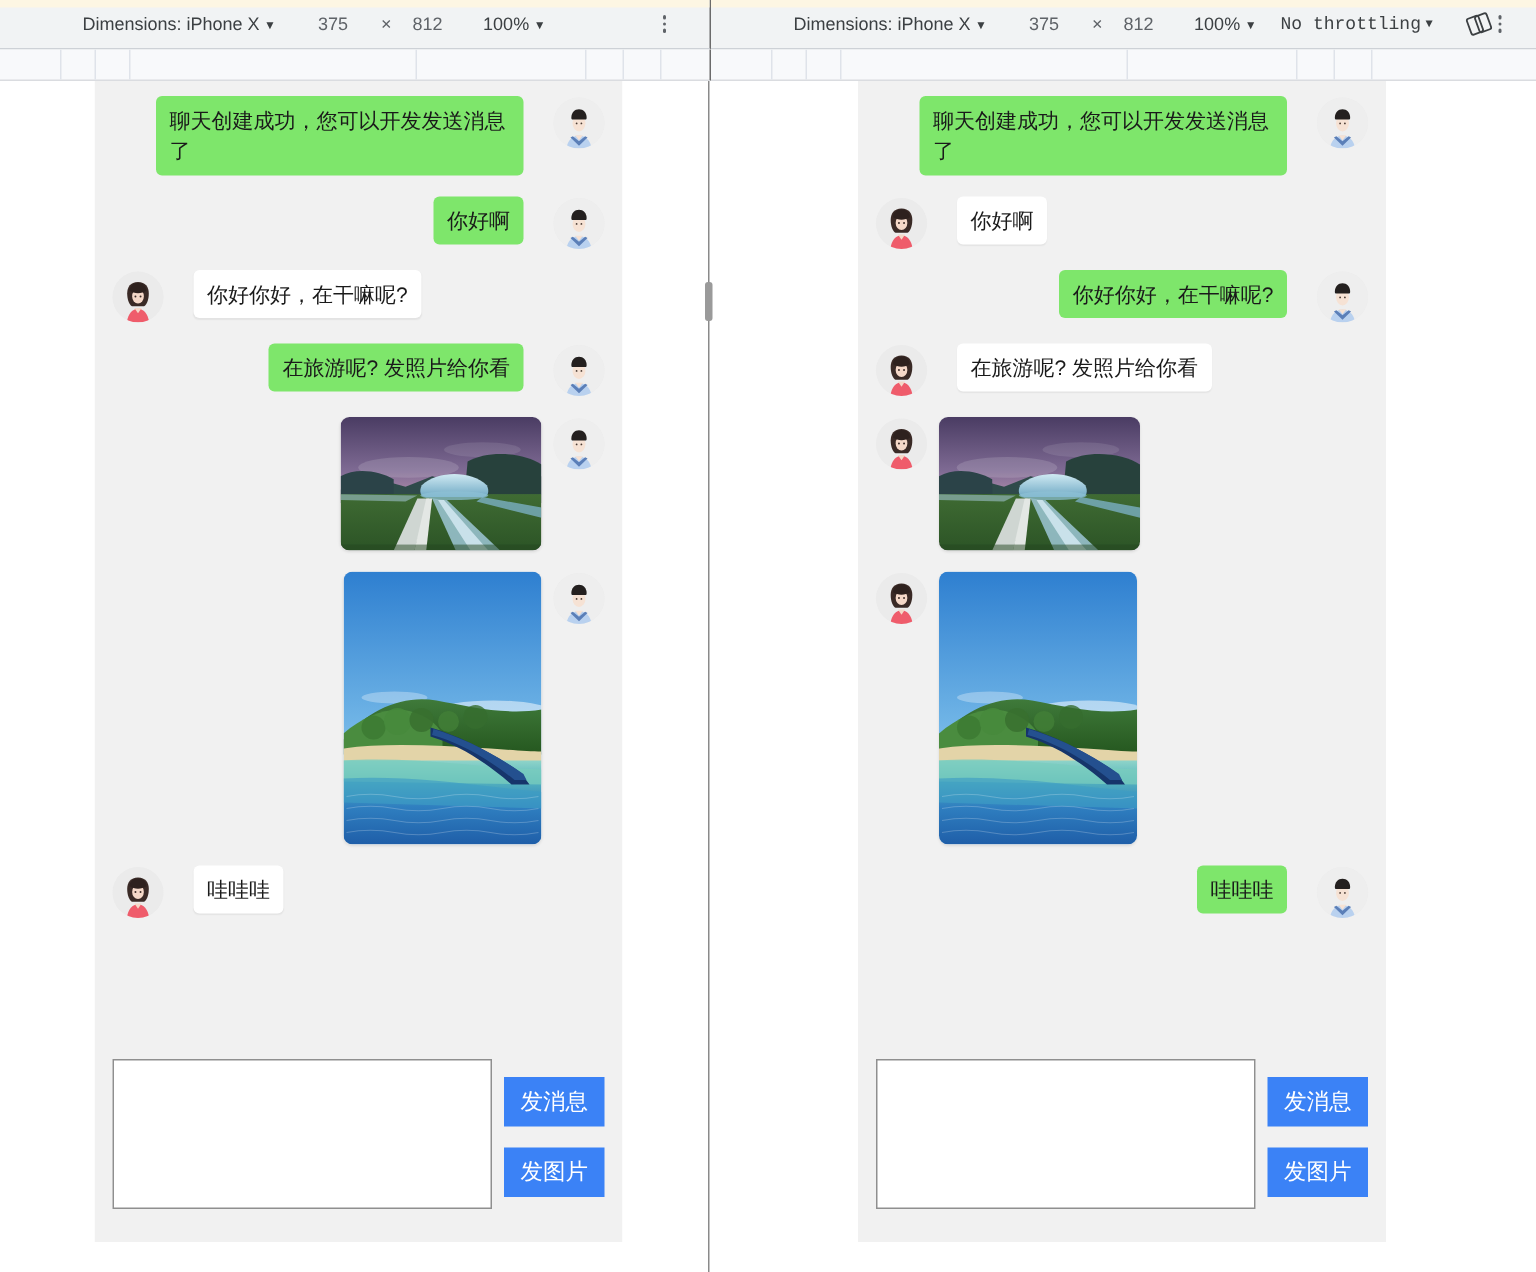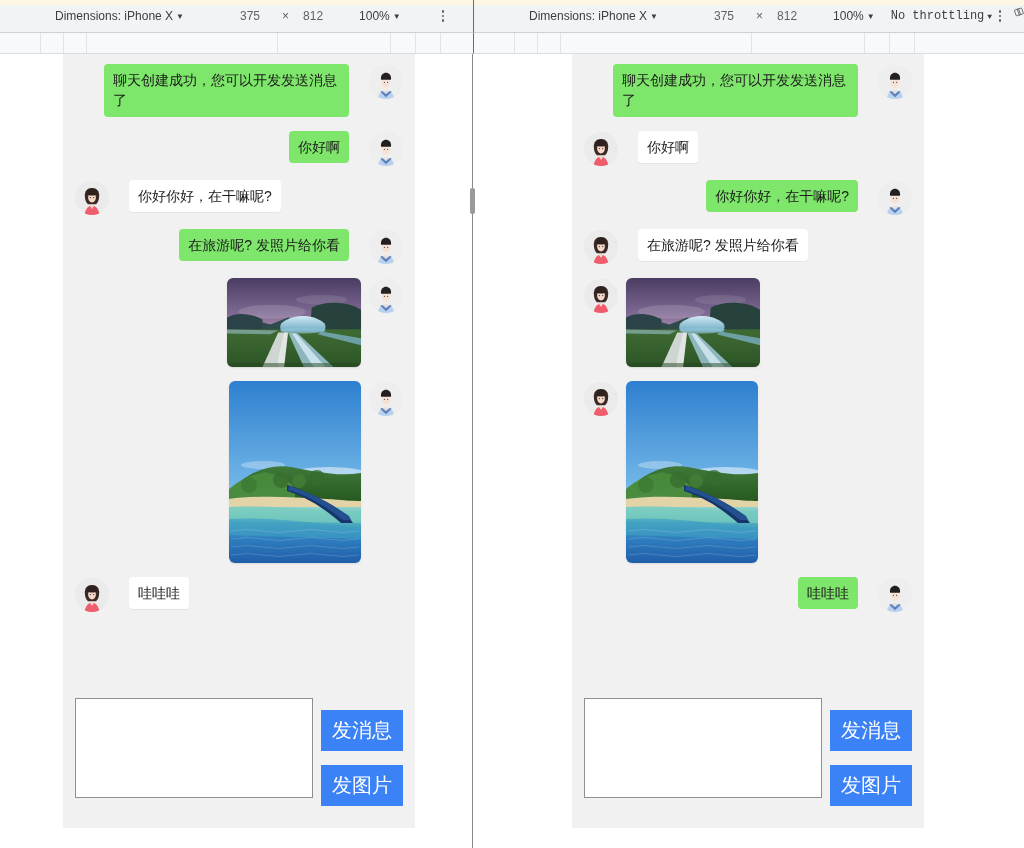--- a/index.html
+++ b/index.html
@@ -30,24 +30,24 @@
   .toolbar .cream {
     position: absolute; left: 0; top: 0; right: 0; height: 5px;
     background: #fdf6e3;
   }
   .tb-item {
     white-space: nowrap; color: #3c4043;
     display: inline-flex; align-items: center; gap: 3px;
   }
   .caret { font-size: 8px; line-height: 1; position: relative; top: 1px; }
   .tb-dims   { margin-left: 55px; }
-  .tb-w      { margin-left: 56px; color: #5f6368; text-align: center; }
+  .tb-w      { margin-left: 28px; color: #5f6368; text-align: center; }
   .tb-x      { margin-left: 22px; color: #5f6368; }
   .tb-h      { margin-left: 14px; color: #5f6368; }
-  .tb-zoom   { margin-left: 36px; }
+  .tb-zoom   { margin-left: 27px; }
   .tb-thr    { margin-left: 16px; font-family: Liberation Mono, monospace; }
   .tb-rotate { margin-left: 22px; width: 18px; height: 18px; }
   .tb-rotate svg { display: block; }
   .kebab {
     position: absolute; width: 16px; height: 18px;
     display: flex; flex-direction: column; align-items: center;
     justify-content: center; gap: 2px;
   }
   .kebab i { width: 2.5px; height: 2.5px; border-radius: 50%; background: #5f6368; display:block; }
   .toolbar.left  .kebab { right: 22px; }
@@ -153,21 +153,21 @@
     font-size: 13px;
     padding: 4px 6px;
     outline: none;
   }
   .btn-col { display: flex; flex-direction: column; gap: 14px; padding-top: 12px; }
   .btn-blue {
     background: #3b82f6;
     color: #ffffff;
     border: none;
     font-family: "Liberation Sans", sans-serif;
-    font-size: 20px;
+    font-size: 15px;
     padding: 7px 11px;
     cursor: pointer;
     white-space: nowrap;
   }
 
   
   .splitter-handle {
     position: absolute; left: 470px; top: 188px;
     width: 5px; height: 26px;
     background: #9a9a9a; border-radius: 2px;

